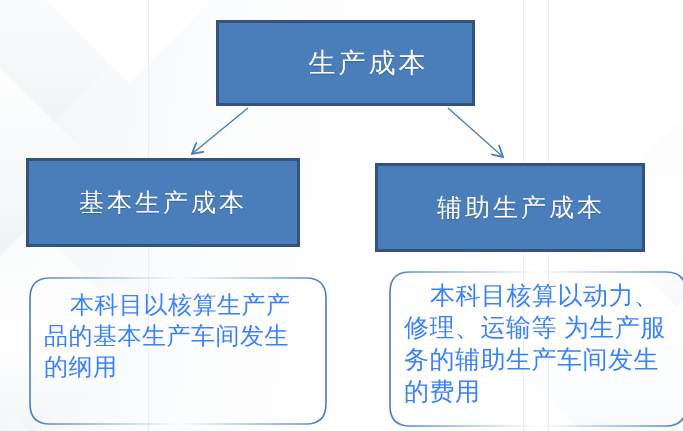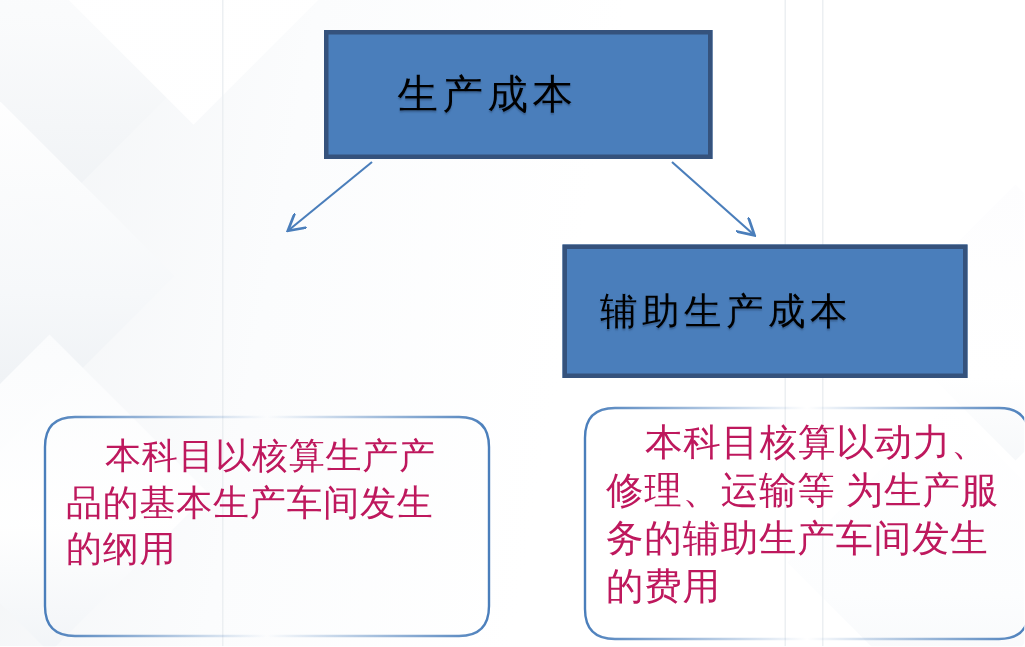--- a/index.html
+++ b/index.html
@@ -54,22 +54,22 @@
   .seam-c { left: 548px; }
 
   
   .node {
     position: absolute;
     box-sizing: border-box;
     background: #4a7ebb;
     border: 3px solid #35527c;
     display: flex;
     align-items: center;
-    justify-content: flex-start;
-    color: #000000;
+    justify-content: center;
+    color: #ffffff;
     letter-spacing: 3px;
     text-shadow: 0 1px 1px rgba(30,50,80,.35);
     white-space: nowrap;
   }
   #node-root {
     left: 216px; top: 20px; width: 259px; height: 86px;
     font-size: 27px;
     padding-left: 46px;
   }
   #node-basic {
@@ -86,21 +86,21 @@
   .connectors {
     position: absolute;
     inset: 0;
     pointer-events: none;
   }
 
   
   .note {
     position: absolute;
     box-sizing: border-box;
-    color: #be185d;
+    color: #3b82f6;
     font-size: 24px;
     line-height: 31px;
     letter-spacing: .5px;
   }
   .note .bracket {
     position: absolute;
     inset: 0;
     pointer-events: none;
   }
   .note .note-text {
@@ -149,20 +149,23 @@
       </marker>
     </defs>
     <line x1="248" y1="108" x2="193" y2="153" stroke="#4a7ebb" stroke-width="1.4" marker-end="url(#arrowhead-left)"></line>
     <line x1="448" y1="108" x2="502" y2="156" stroke="#4a7ebb" stroke-width="1.4" marker-end="url(#arrowhead-right)"></line>
   </svg>
 
   <div class="node" id="node-root">
     <span>生产成本</span>
   </div>
 
+  <div class="node" id="node-basic">
+    <span>基本生产成本</span>
+  </div>
 
   <div class="node" id="node-auxiliary">
     <span>辅助生产成本</span>
   </div>
 
   <div class="note" id="note-basic">
     <svg class="bracket" width="300" height="150" viewBox="0 0 300 150">
       <defs>
         <linearGradient id="fade-basic-top" x1="0" y1="0" x2="1" y2="0">
           <stop offset="0%" stop-color="#4a7ebb" stop-opacity="1"></stop>

